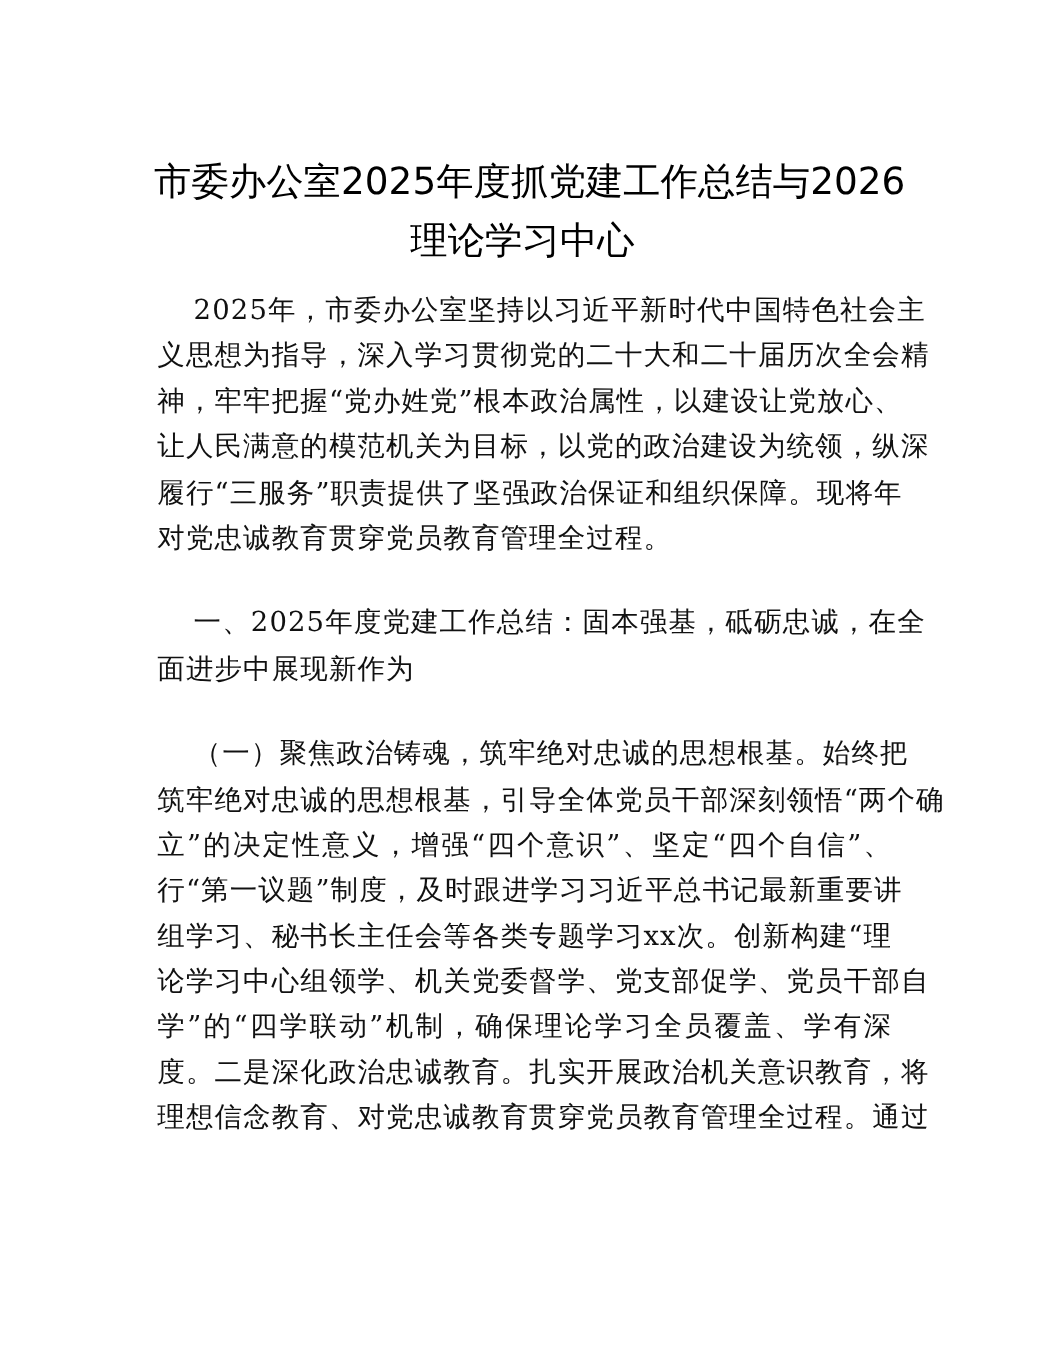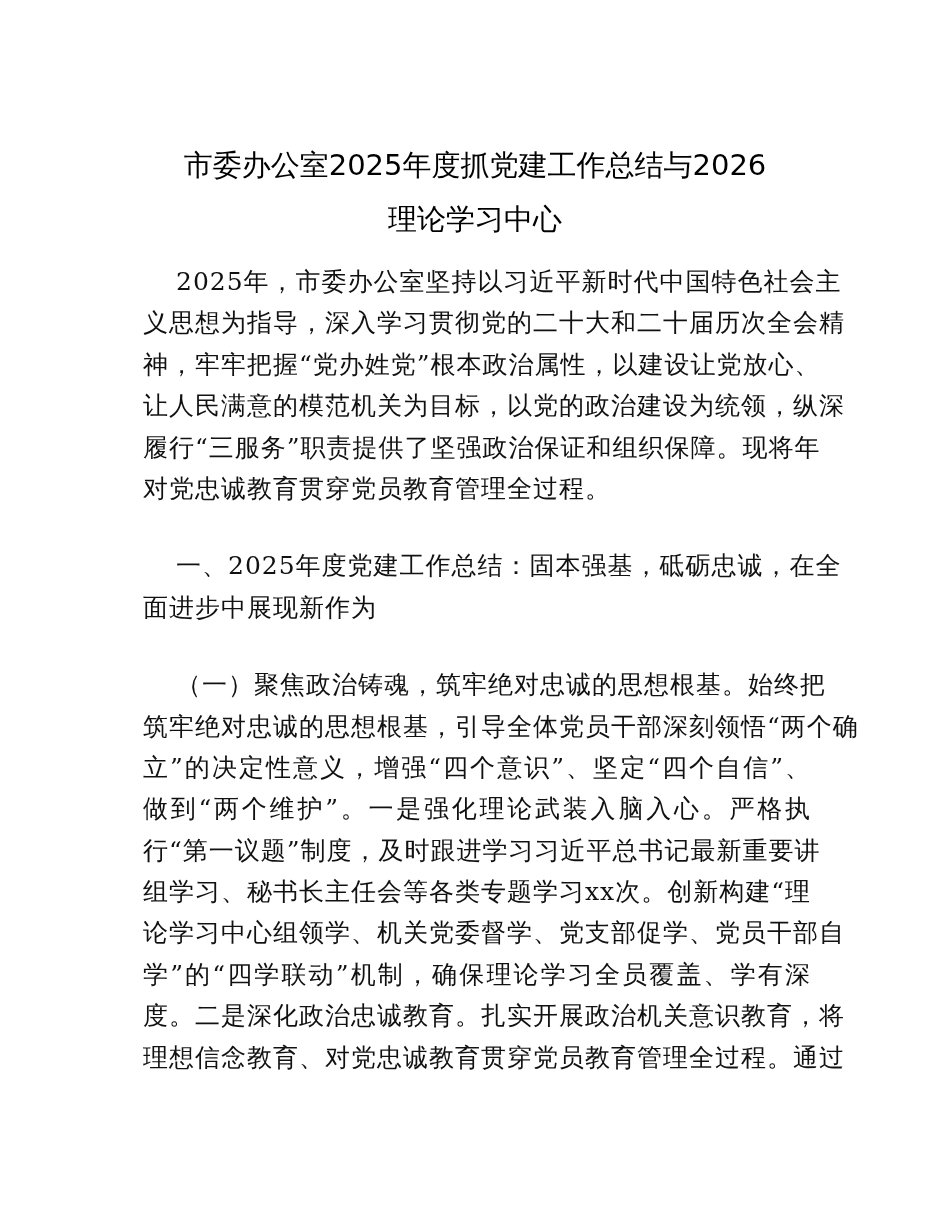--- a/index.html
+++ b/index.html
@@ -4,21 +4,21 @@
 <style>
   html, body { margin: 0; padding: 0; background: #ffffff; }
   body { width: 950px; height: 1230px; overflow: hidden; position: relative; }
   .page {
     position: absolute; left: 0; top: 0; width: 950px; height: 1230px; background: #ffffff;
   }
   .title {
     position: absolute; left: 140px; top: 138px; width: 670px;
     text-align: center;
     font-family: "DejaVu Sans", "Liberation Sans", sans-serif;
-    font-size: 29px; line-height: 54px; color: #000;
+    font-size: 34px; line-height: 54px; color: #000;
     letter-spacing: 0px;
   }
   .title div { white-space: nowrap; }
   .body {
     position: absolute; left: 143px; top: 225px; width: 668px;
     font-family: "DejaVu Serif", "Liberation Serif", serif;
     font-size: 25px; color: #111;
   }
   .line {
     height: 41.4px; line-height: 41.4px; white-space: nowrap;
@@ -49,21 +49,20 @@
 
     <div>
       <div class="line indent">一、2025年度党建工作总结：固本强基，砥砺忠诚，在全</div>
       <div class="line last">面进步中展现新作为</div>
     </div>
 
     <div>
       <div class="line indent">（一）聚焦政治铸魂，筑牢绝对忠诚的思想根基。始终把</div>
       <div class="line">筑牢绝对忠诚的思想根基，引导全体党员干部深刻领悟“两个确</div>
       <div class="line">立”的决定性意义，增强“四个意识”、坚定“四个自信”、</div>
-      <div class="line">做到“两个维护”。一是强化理论武装入脑入心。严格执</div>
       <div class="line">行“第一议题”制度，及时跟进学习习近平总书记最新重要讲</div>
       <div class="line">组学习、秘书长主任会等各类专题学习xx次。创新构建“理</div>
       <div class="line">论学习中心组领学、机关党委督学、党支部促学、党员干部自</div>
       <div class="line">学”的“四学联动”机制，确保理论学习全员覆盖、学有深</div>
       <div class="line">度。二是深化政治忠诚教育。扎实开展政治机关意识教育，将</div>
       <div class="line">理想信念教育、对党忠诚教育贯穿党员教育管理全过程。通过</div>
     </div>
   </div>
 </div>
 

